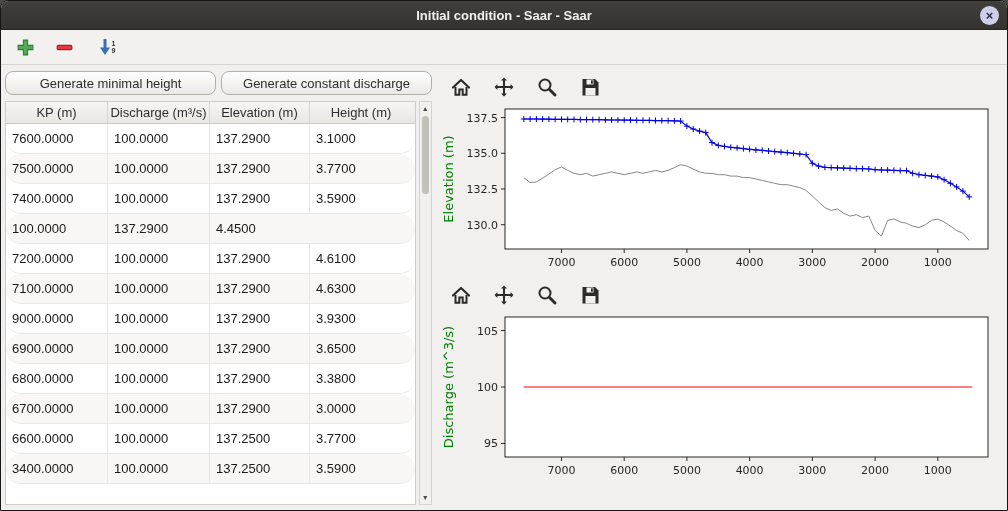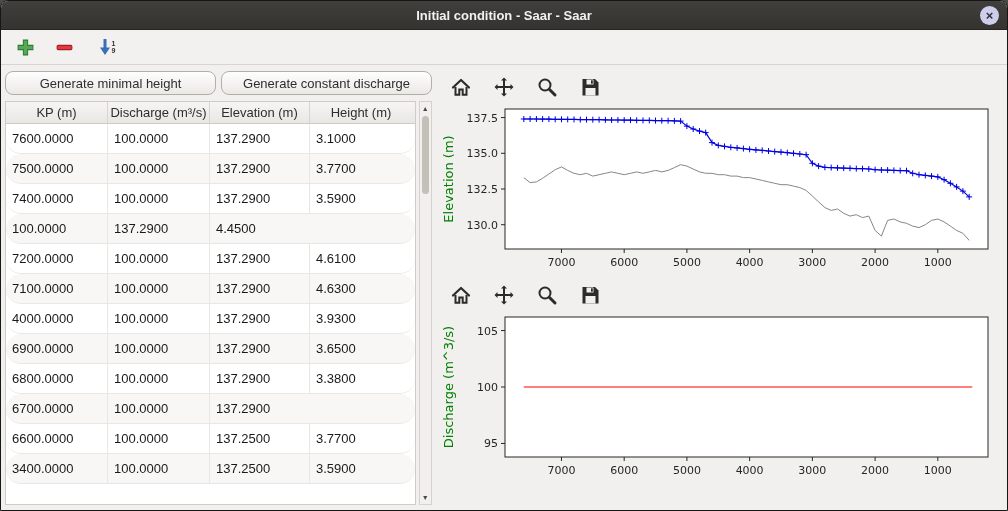--- a/index.html
+++ b/index.html
@@ -132,41 +132,42 @@
                 <div class="td">137.2900</div>
                 <div class="td">4.6100</div>
               </div>
               <div class="tr alt">
                 <div class="td">7100.0000</div>
                 <div class="td">100.0000</div>
                 <div class="td">137.2900</div>
                 <div class="td">4.6300</div>
               </div>
               <div class="tr">
-                <div class="td">4000.0000</div>
+                <div class="td">9000.0000</div>
                 <div class="td">100.0000</div>
                 <div class="td">137.2900</div>
                 <div class="td">3.9300</div>
               </div>
               <div class="tr alt">
                 <div class="td">6900.0000</div>
                 <div class="td">100.0000</div>
                 <div class="td">137.2900</div>
                 <div class="td">3.6500</div>
               </div>
               <div class="tr">
                 <div class="td">6800.0000</div>
                 <div class="td">100.0000</div>
                 <div class="td">137.2900</div>
                 <div class="td">3.3800</div>
               </div>
               <div class="tr alt">
                 <div class="td">6700.0000</div>
                 <div class="td">100.0000</div>
                 <div class="td">137.2900</div>
+                <div class="td">3.0000</div>
               </div>
               <div class="tr">
                 <div class="td">6600.0000</div>
                 <div class="td">100.0000</div>
                 <div class="td">137.2500</div>
                 <div class="td">3.7700</div>
               </div>
               <div class="tr alt">
                 <div class="td">3400.0000</div>
                 <div class="td">100.0000</div>

